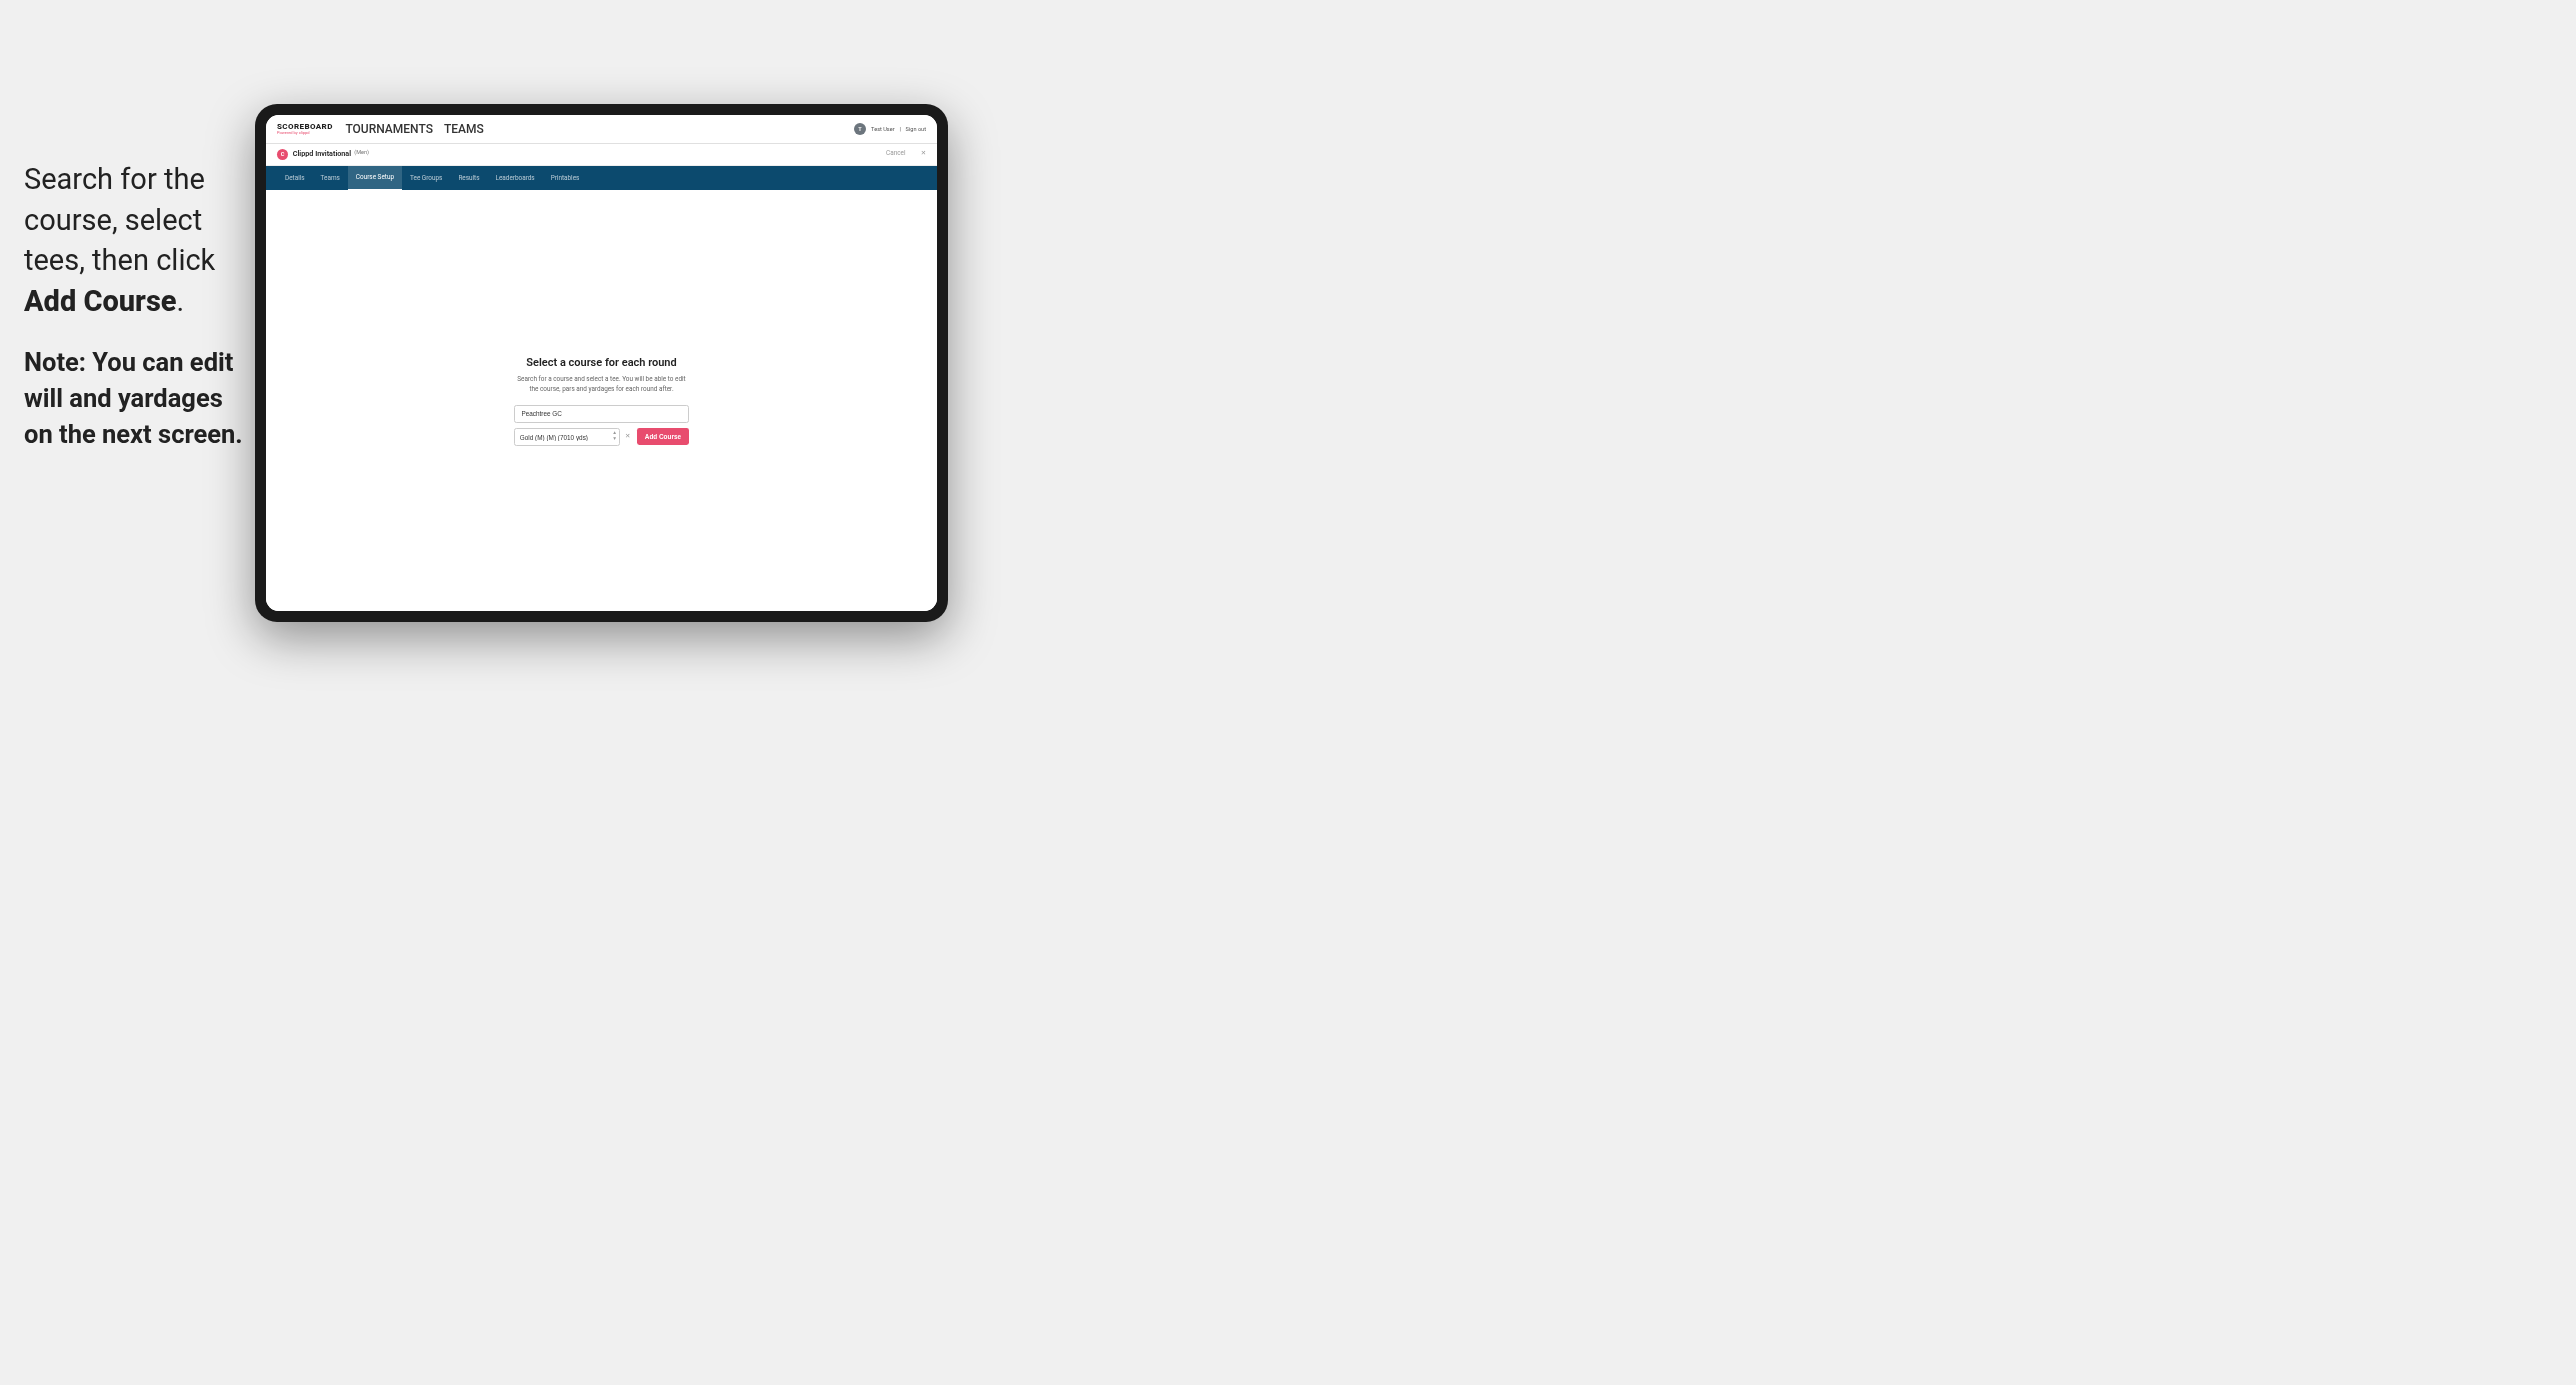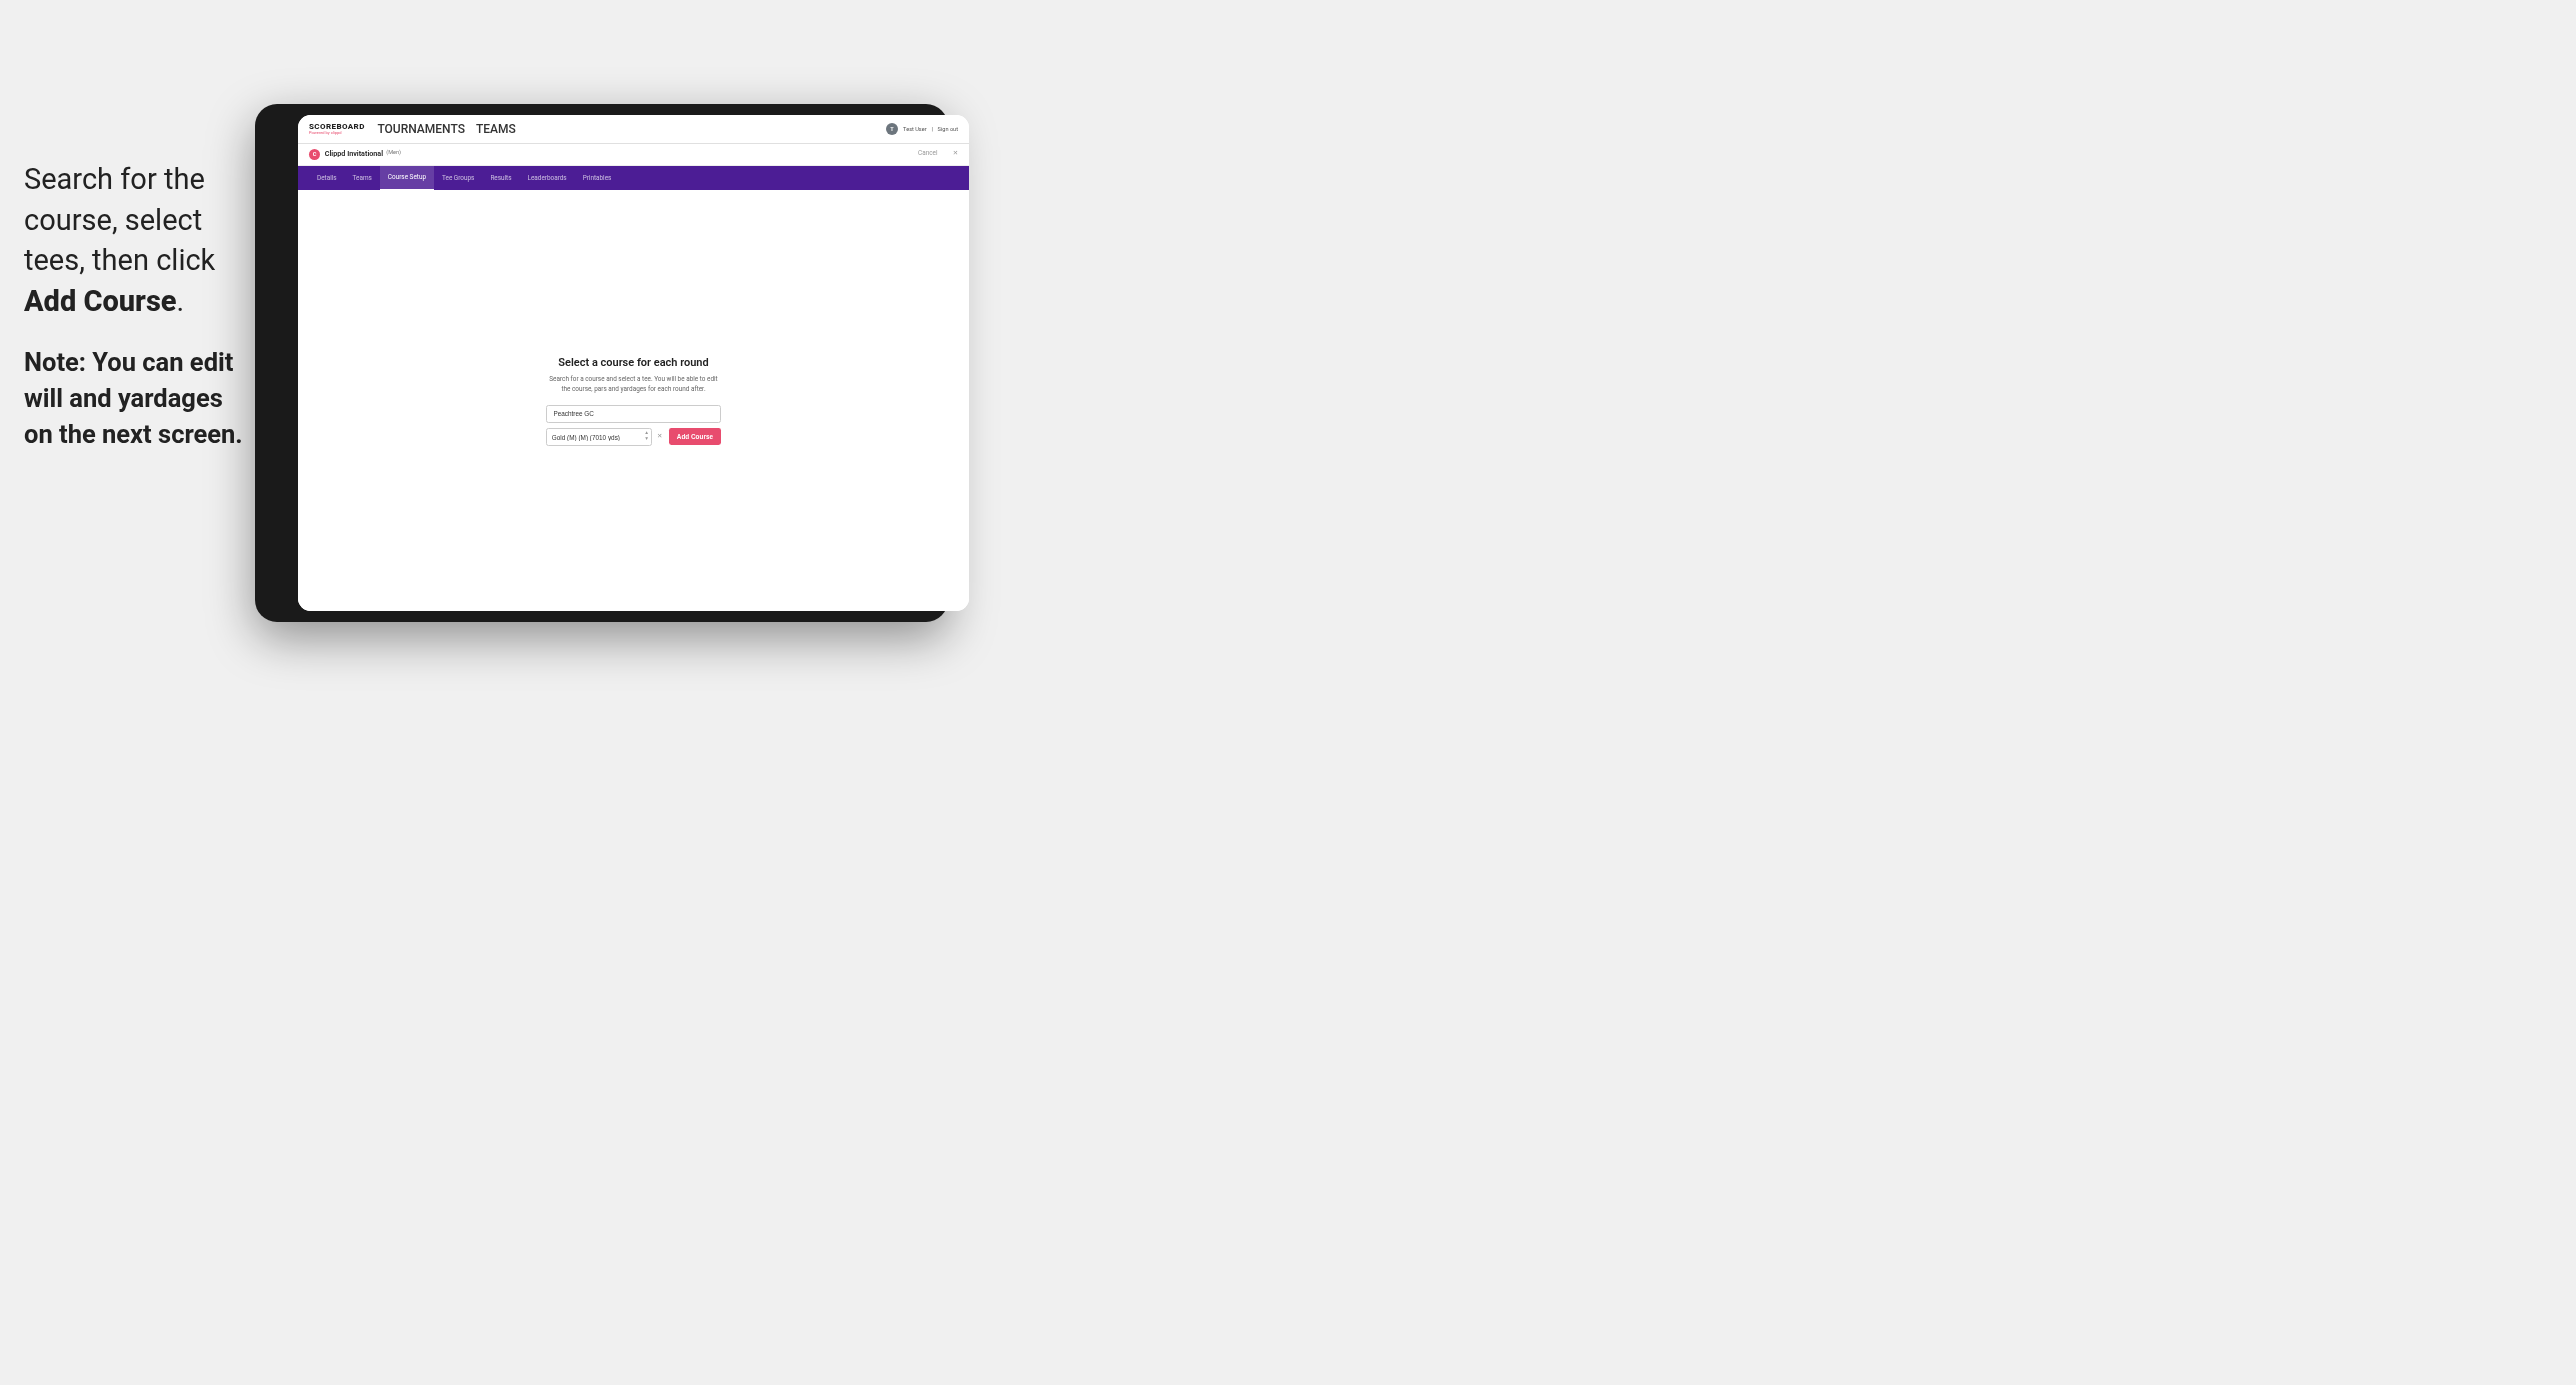--- a/index.html
+++ b/index.html
@@ -47,21 +47,20 @@
       box-shadow: 0 16px 48px rgba(0,0,0,0.4);
     }
     .tablet-screen {
       width: 100%;
       height: 100%;
       background: #fff;
       border-radius: 12.7px;
       overflow: hidden;
       display: flex;
       flex-direction: column;
-      margin-left: 32px;
     }
 
     
     .navbar {
       background: #fff;
       border-bottom: 0.8px solid #e0e0e0;
       padding: 0 11px;
       display: flex;
       align-items: center;
       height: 29px;
@@ -155,21 +154,21 @@
       cursor: pointer;
     }
     .cancel-btn span {
       color: #999;
       margin-left: 1.6px;
       padding-left: 12px;
     }
 
     
     .tab-nav {
-      background: #4c1d95;
+      background: #0c4a6e;
       display: flex;
       align-items: center;
       padding: 0 11px;
       height: 24px;
       flex-shrink: 0;
     }
     .tab-item {
       font-size: 6.4px;
       color: rgba(255,255,255,0.7);
       padding: 0 8px;

